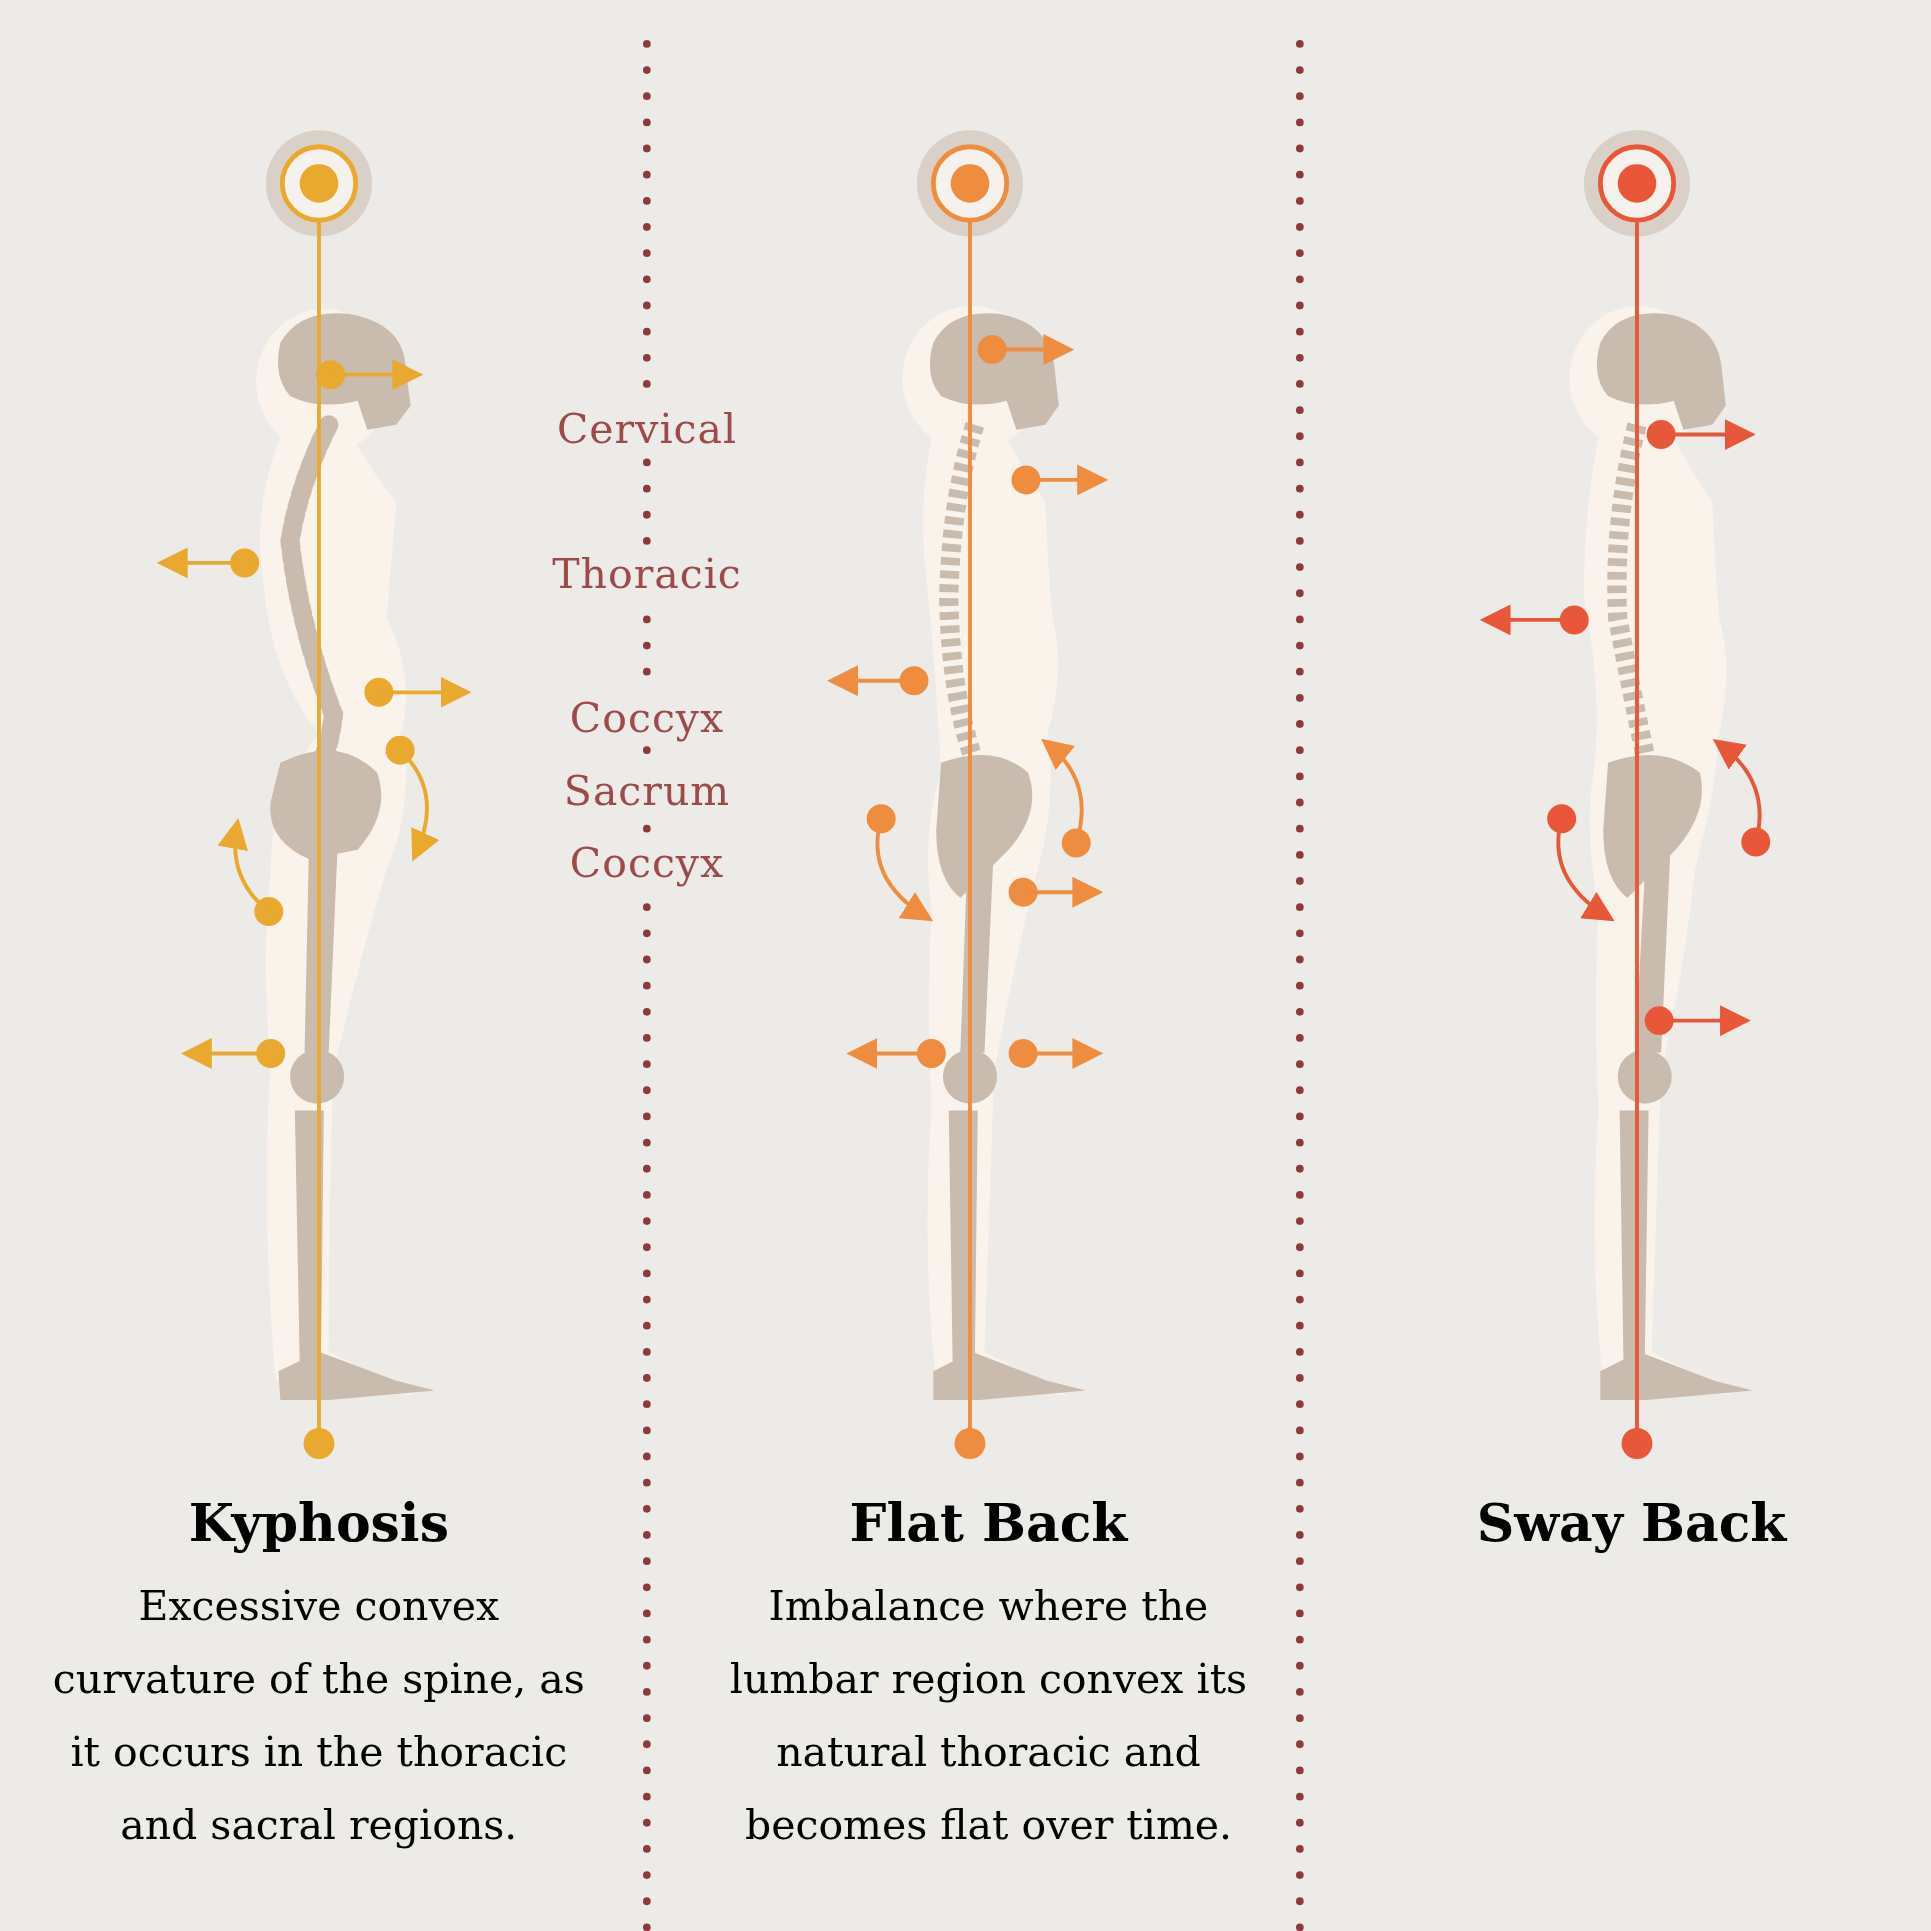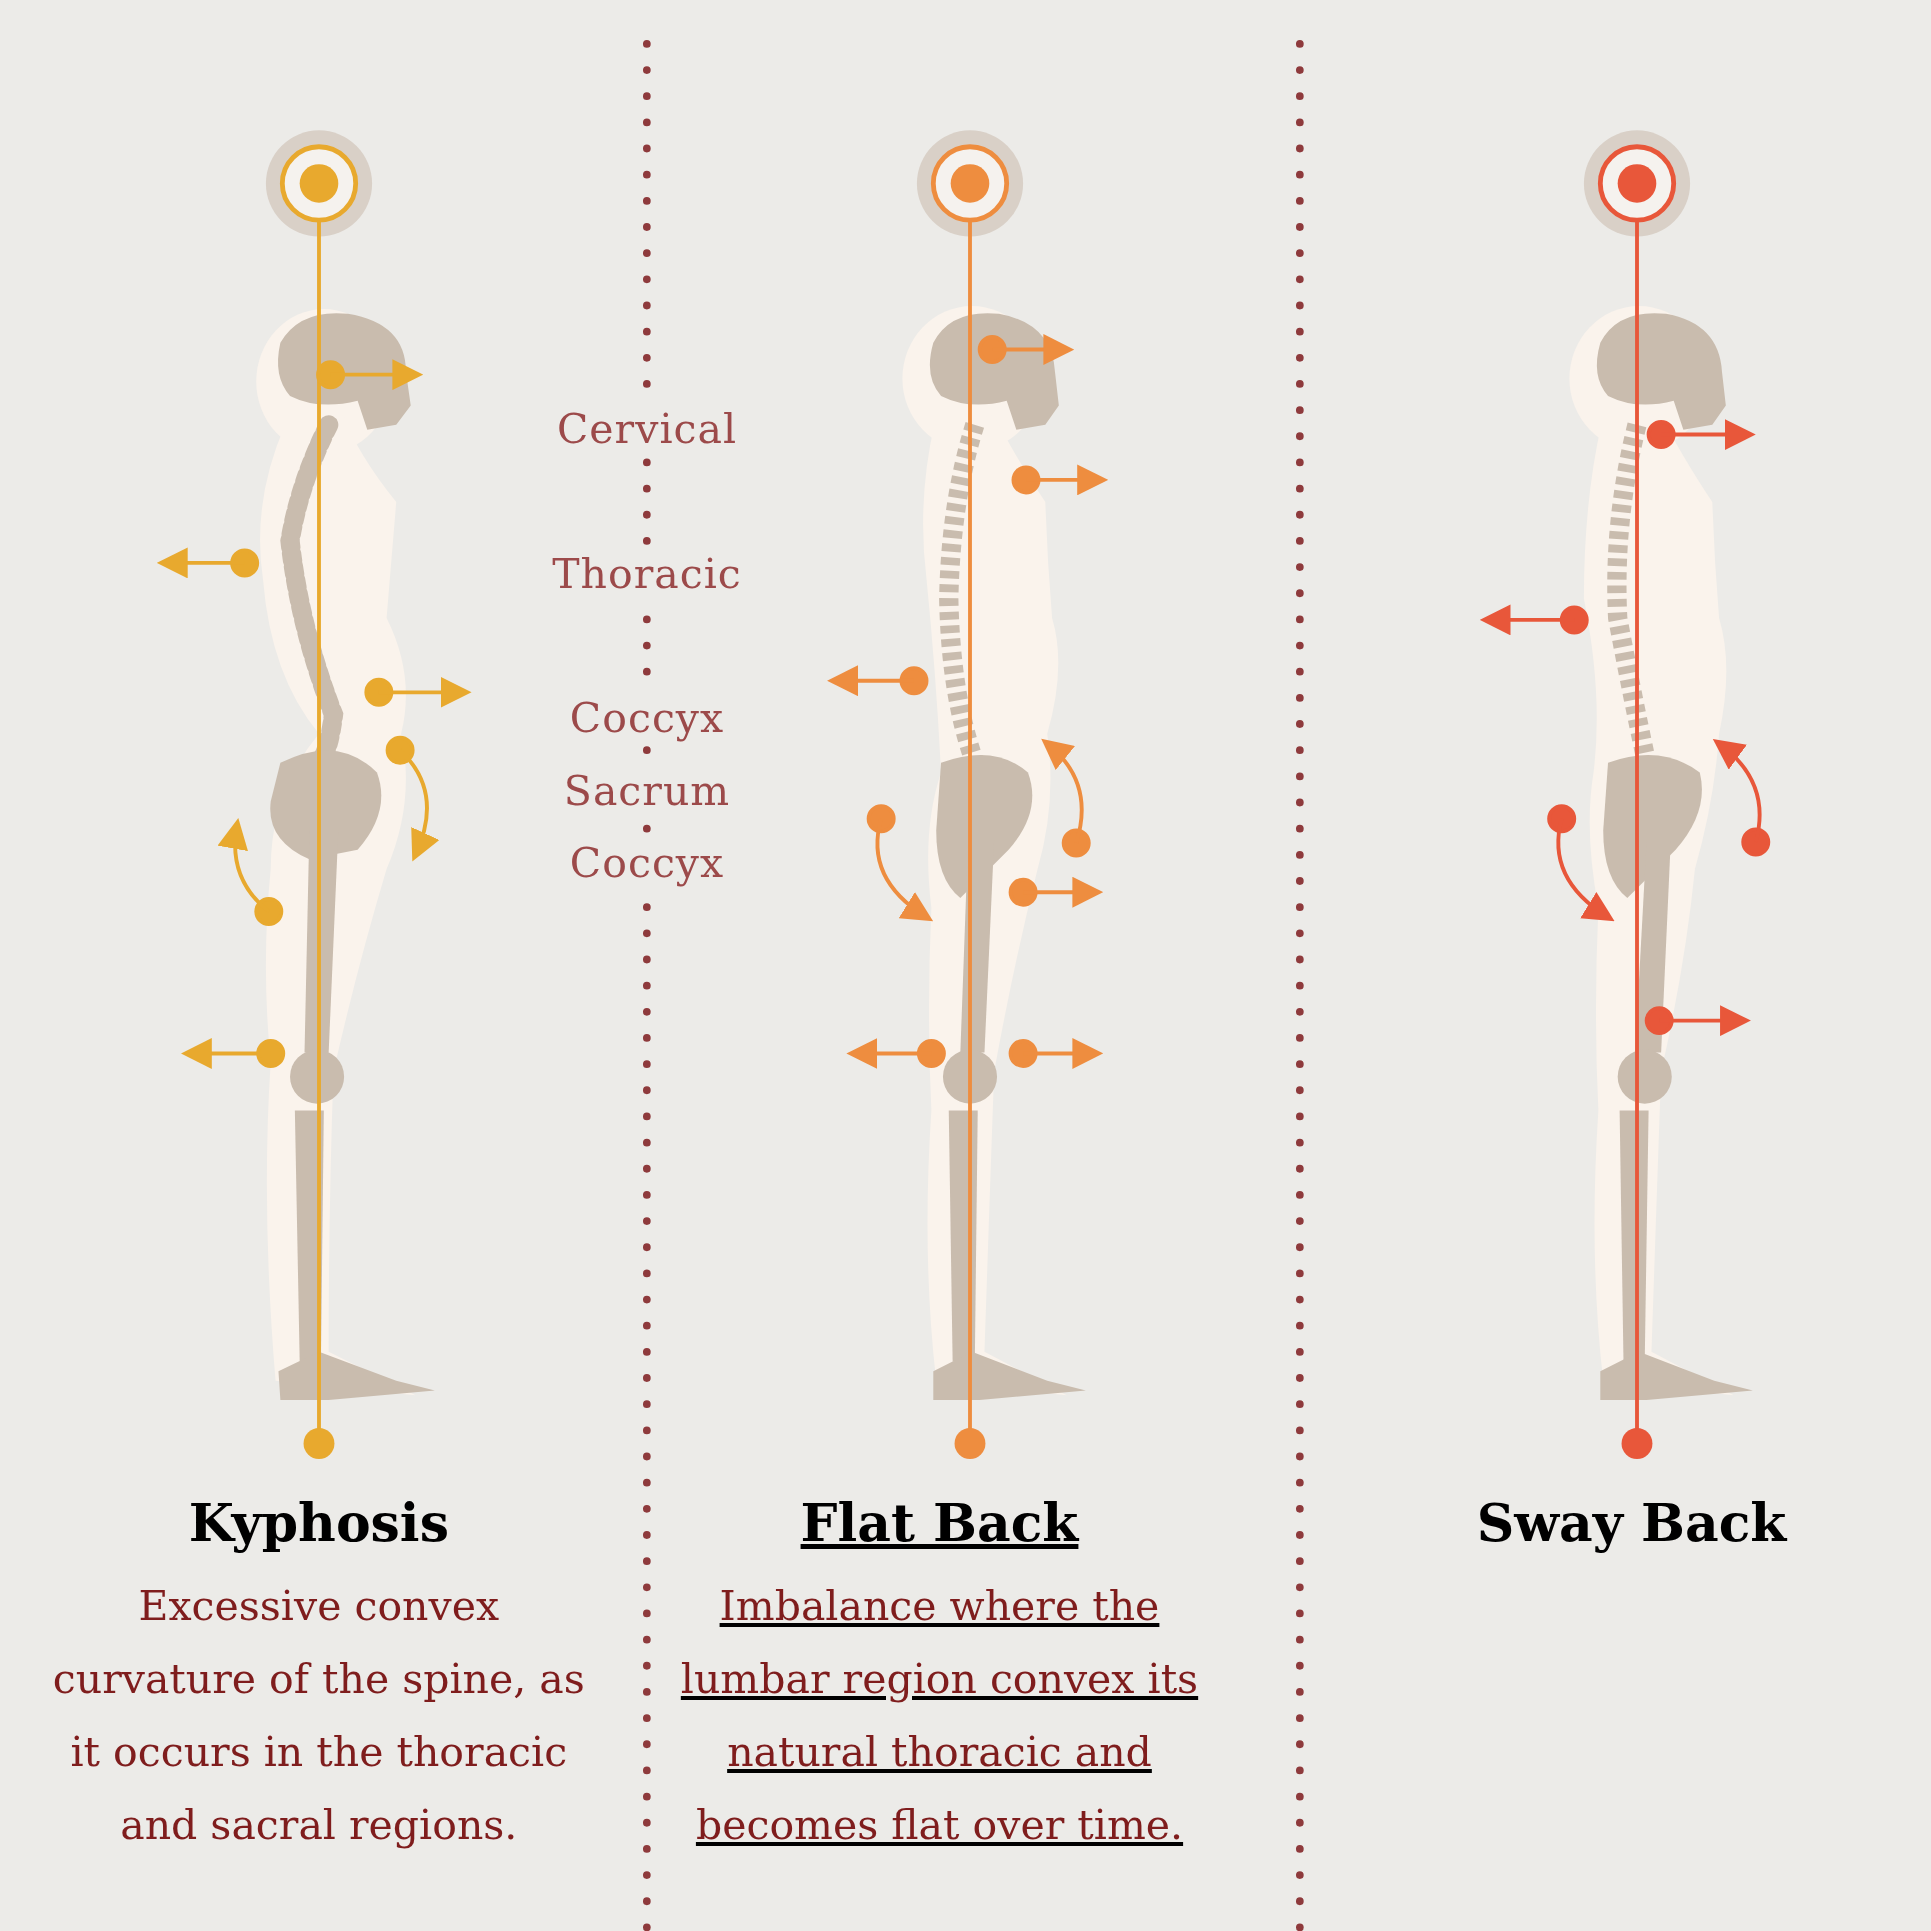--- a/index.html
+++ b/index.html
@@ -6,21 +6,21 @@
   body { width:1931px; height:1931px; background:#ecebe8; position:relative; overflow:hidden;
          font-family:"DejaVu Serif","Liberation Serif",serif; }
   .stage { position:absolute; left:0; top:0; width:1725px; height:1931px; }
   .divider { position:absolute; top:39px; width:9.7px; height:1892px; }
   .divider svg { display:block; }
   .spine-label { position:absolute; left:502px; width:290px; text-align:center;
     color:#9c4a4a; font-size:41px; letter-spacing:1px; font-weight:300; background:#ecebe8; padding:3.9px 0; }
   .figure { position:absolute; top:0; width:618px; height:1487px; }
   .caption { position:absolute; top:1492px; width:599px; text-align:center; }
   .caption .title { font-size:52px; font-weight:bold; color:#000000; margin-bottom:17.4px; }
-  .caption .desc { font-size:41px; line-height:73px; color:#7f1d1d; font-weight:300; }
+  .caption .desc { font-size:41px; line-height:73px; color:#000000; font-weight:300; }
 </style>
 </head>
 <body>
 
 <div class="stage">
 
   <div class="divider" style="left:642px;">
     <svg width="9.7" height="1892" viewBox="0 0 10 1960">
         <line x1="5" y1="5" x2="5" y2="1960" stroke="#8e3a3c" stroke-width="8" stroke-linecap="round" stroke-dasharray="0.1 27"></line>
       </svg>
@@ -174,21 +174,21 @@
   <div class="caption" style="left:19.3px;">
     <div class="title">Kyphosis</div>
     <div class="desc">
       <div>Excessive convex</div>
       <div>curvature of the spine, as</div>
       <div>it occurs in the thoracic</div>
       <div>and sacral regions.</div>
     </div>
   </div>
 
-  <div class="caption" style="left:640px;text-decoration:underline;">
+  <div class="caption" style="left:689px;">
     <div class="title">Flat Back</div>
     <div class="desc">
       <div>Imbalance where the</div>
       <div>lumbar region convex its</div>
       <div>natural thoracic and</div>
       <div>becomes flat over time.</div>
     </div>
   </div>
 
   <div class="caption" style="left:1332px;">

